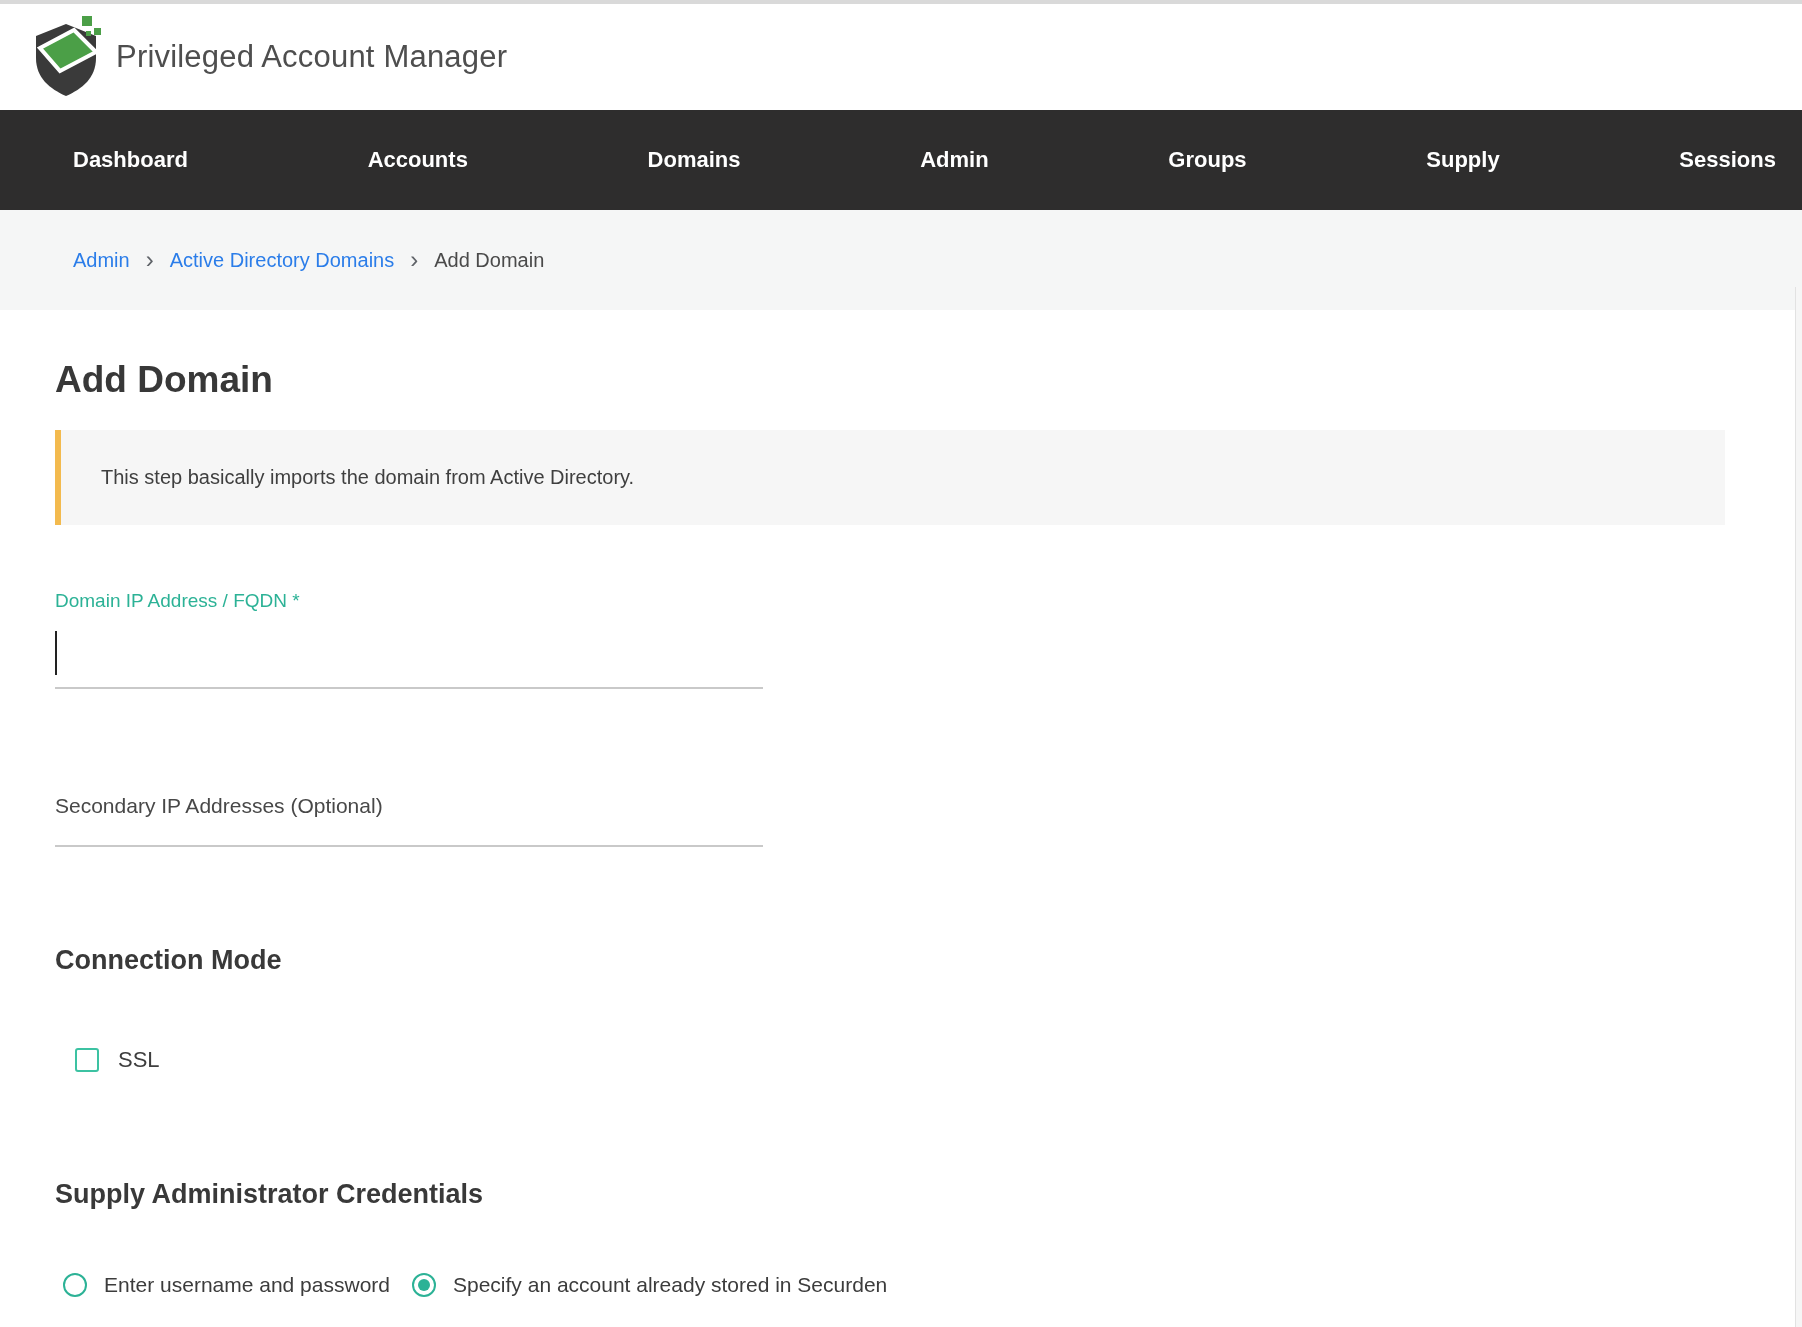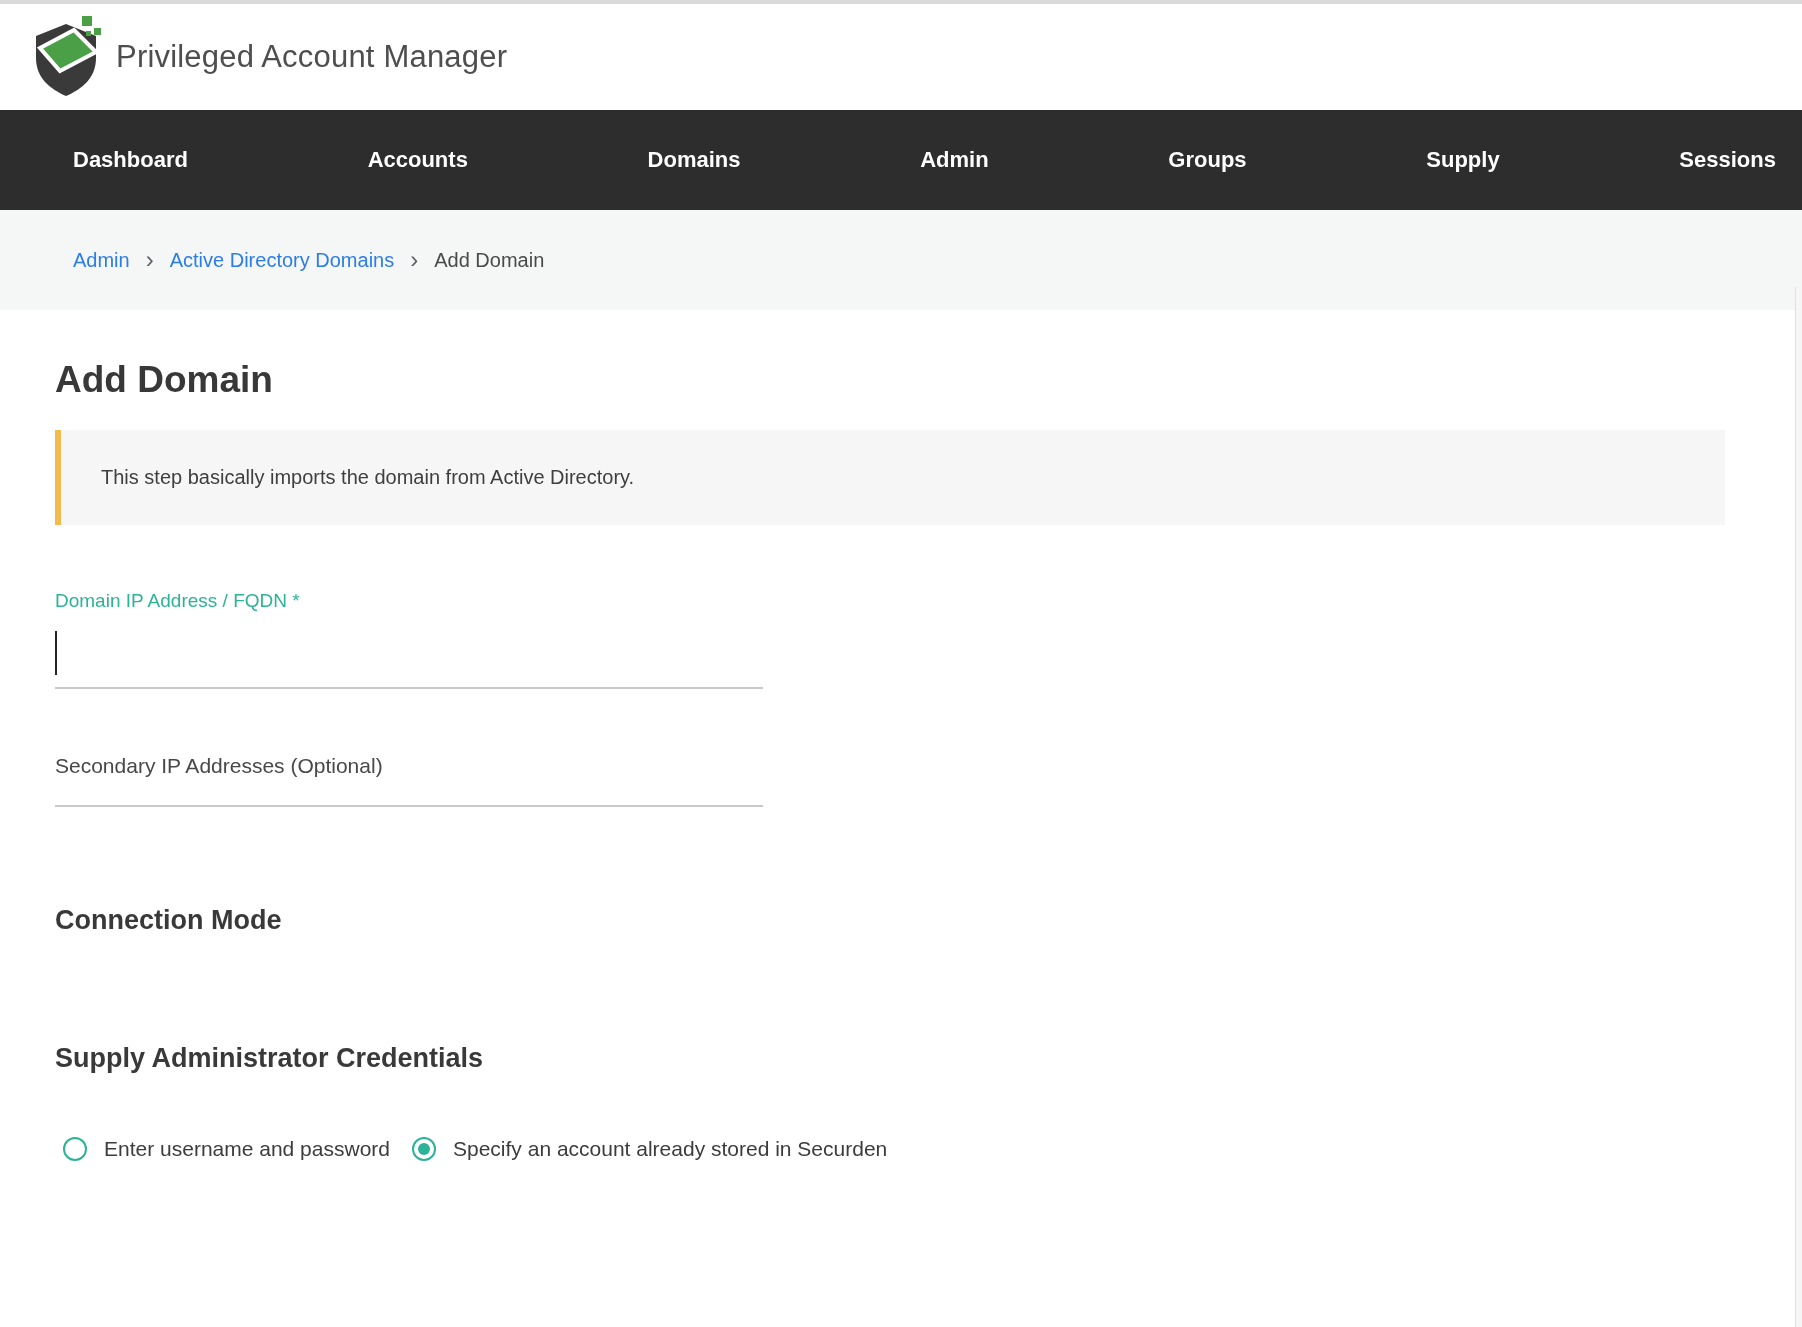--- a/index.html
+++ b/index.html
@@ -39,21 +39,21 @@
   .info-box p { font-size:20px; color:#3f3f3f; margin-left:40px; }
 
   .field { width:708px; }
   .field-underline { border-bottom:2px solid #c9c9c9; }
 
   .field-domain { margin-top:64px; }
   .field-domain .field-label { font-size:19px; line-height:24px; color:#2cb296; }
   .input-area { margin-top:18px; padding-bottom:12px; }
   .caret { width:2px; height:44px; background:#222222; }
 
-  .field-secondary { margin-top:64px; }
+  .field-secondary { margin-top:104px; }
   .field-secondary .field-label { font-size:21px; line-height:26px; color:#484848; padding-bottom:26px; }
 
   .section-heading { font-size:27px; line-height:34px; font-weight:700; color:#393939; }
   .heading-connection { margin-top:96px; }
   .heading-credentials { margin-top:104px; }
 
   .checkbox-row { margin-top:70px; margin-left:20px; display:flex; align-items:center; cursor:pointer; }
   .checkbox { width:24px; height:24px; border:2px solid #3cc2a2; border-radius:3px; background:#fff; }
   .checkbox-label { font-size:22px; color:#3e3e3e; margin-left:19px; }
 
@@ -118,20 +118,24 @@
       <div class="caret"></div>
     </div>
   </div>
 
   <div class="field field-secondary">
     <div class="field-label field-underline">Secondary IP Addresses (Optional)</div>
   </div>
 
   <h2 class="section-heading heading-connection">Connection Mode</h2>
 
+  <label class="checkbox-row">
+    <span class="checkbox"></span>
+    <span class="checkbox-label">SSL</span>
+  </label>
 
   <h2 class="section-heading heading-credentials">Supply Administrator Credentials</h2>
 
   <div class="radio-row">
     <label class="radio-item">
       <span class="radio"></span>
       <span class="radio-label">Enter username and password</span>
     </label>
     <label class="radio-item">
       <span class="radio selected"></span>

